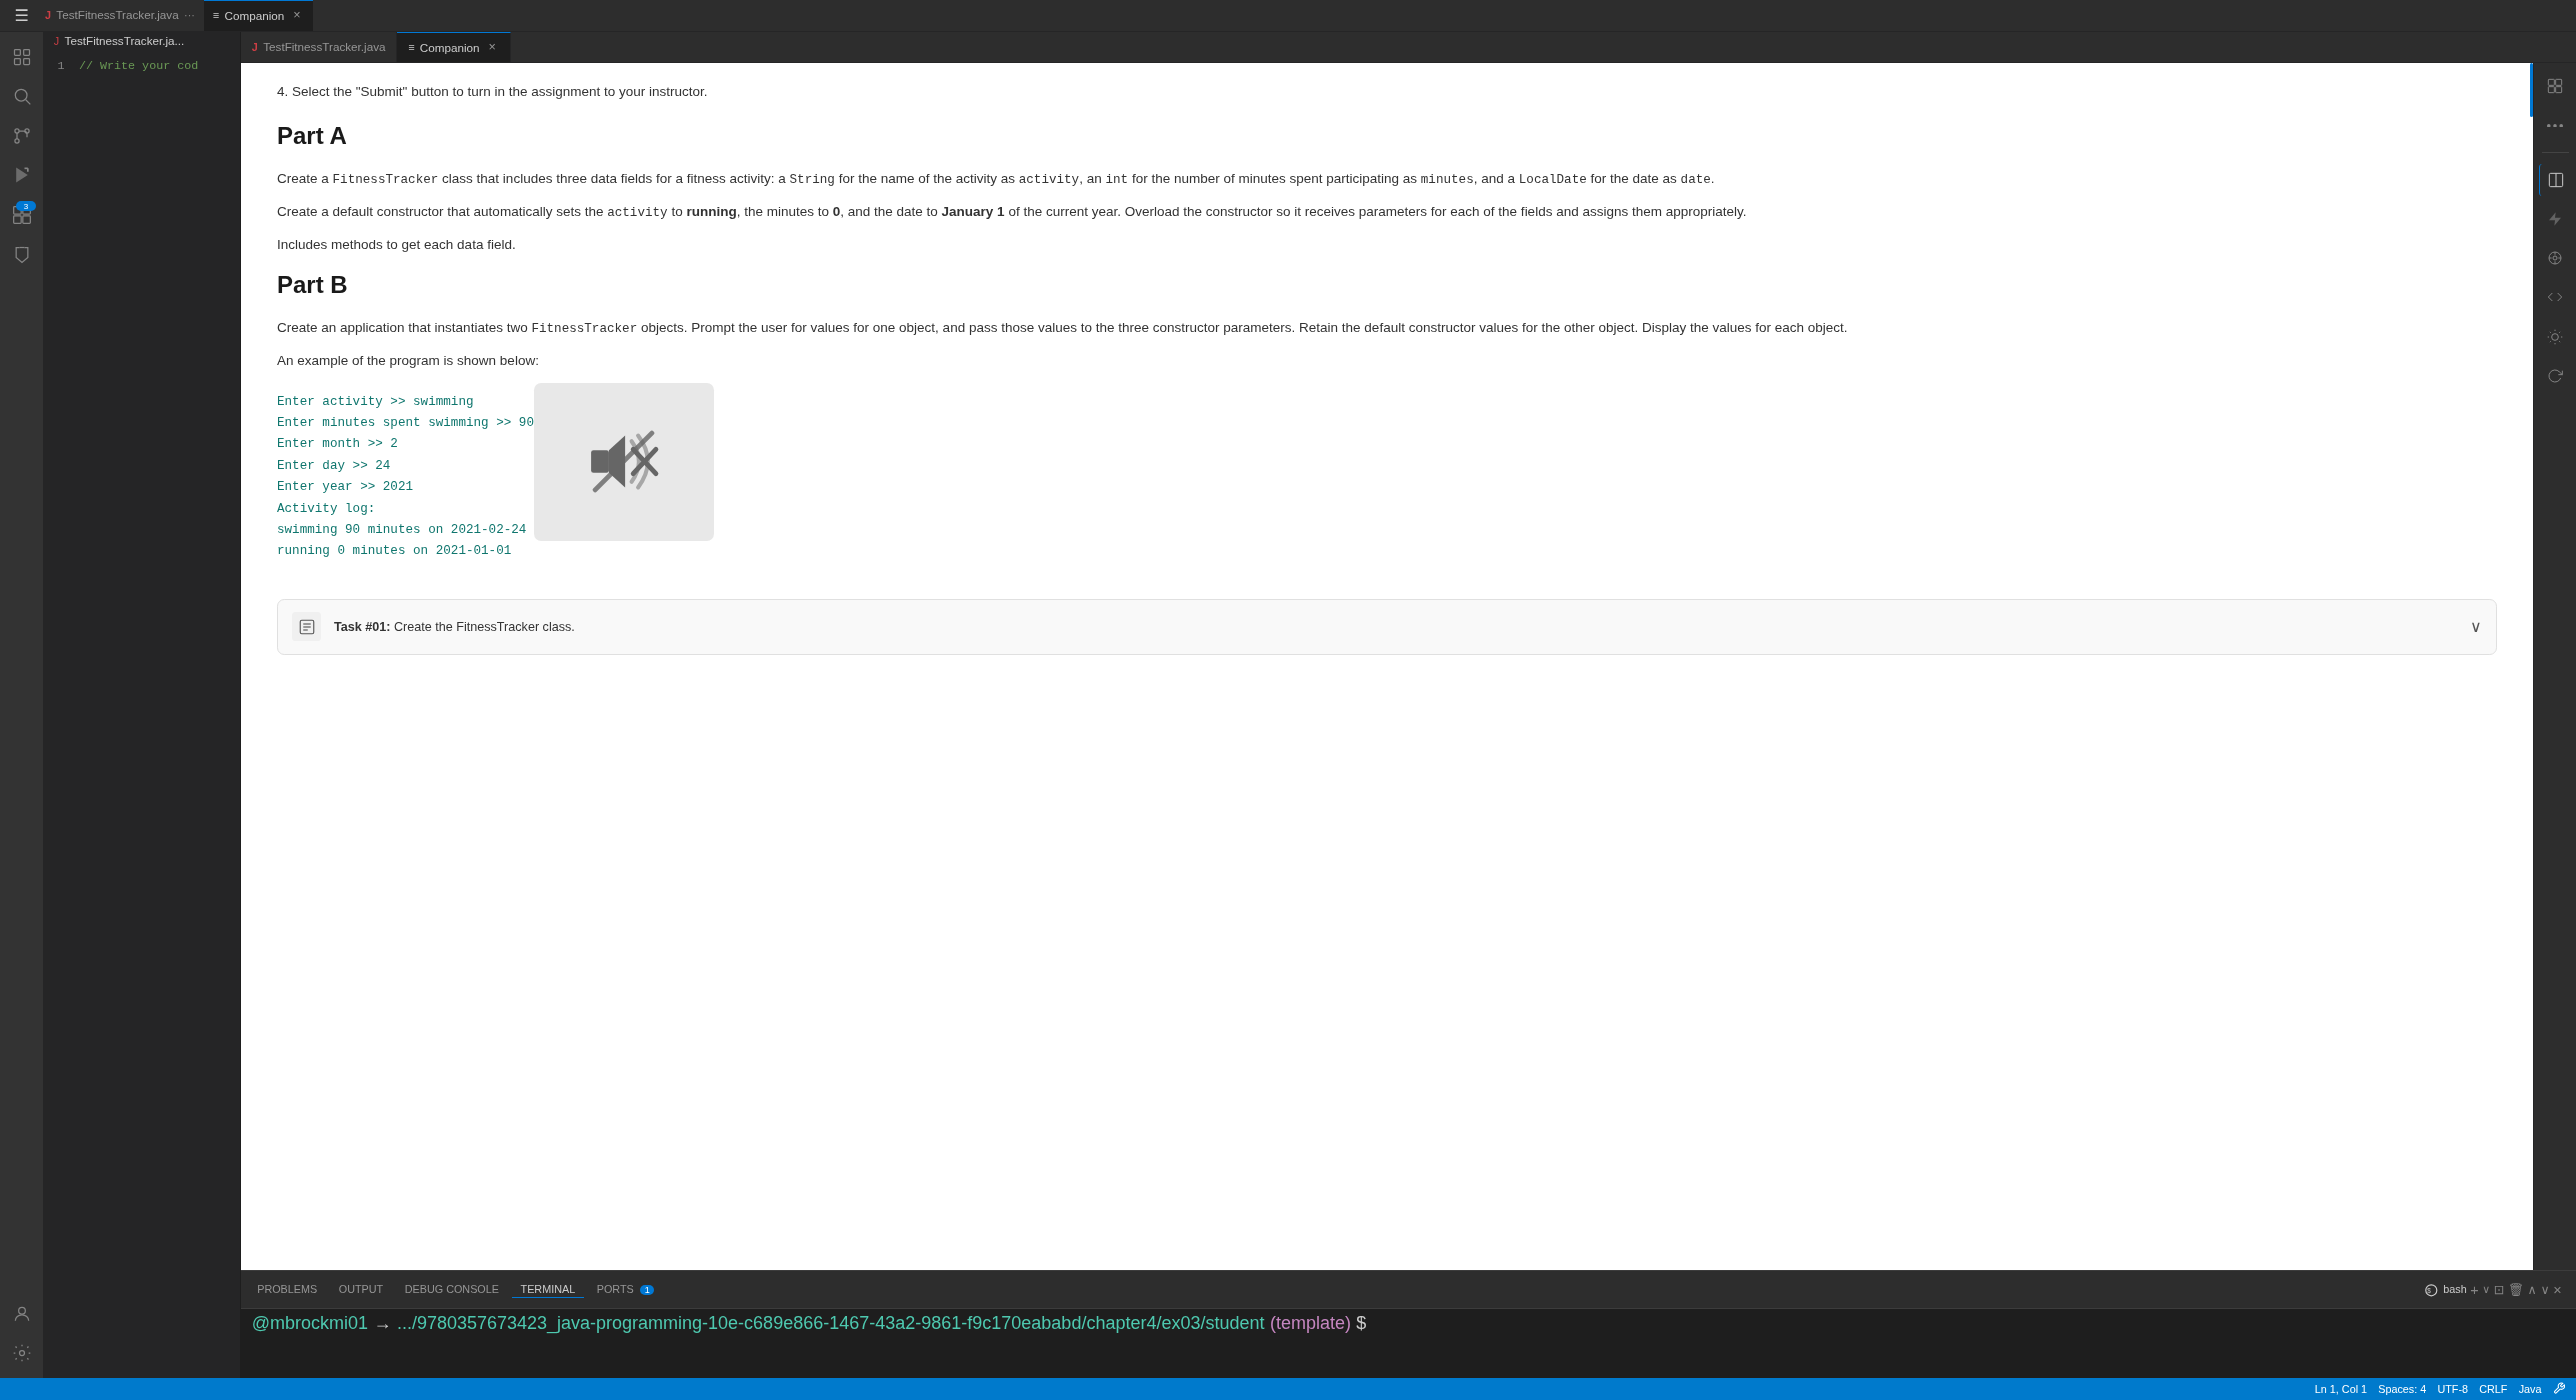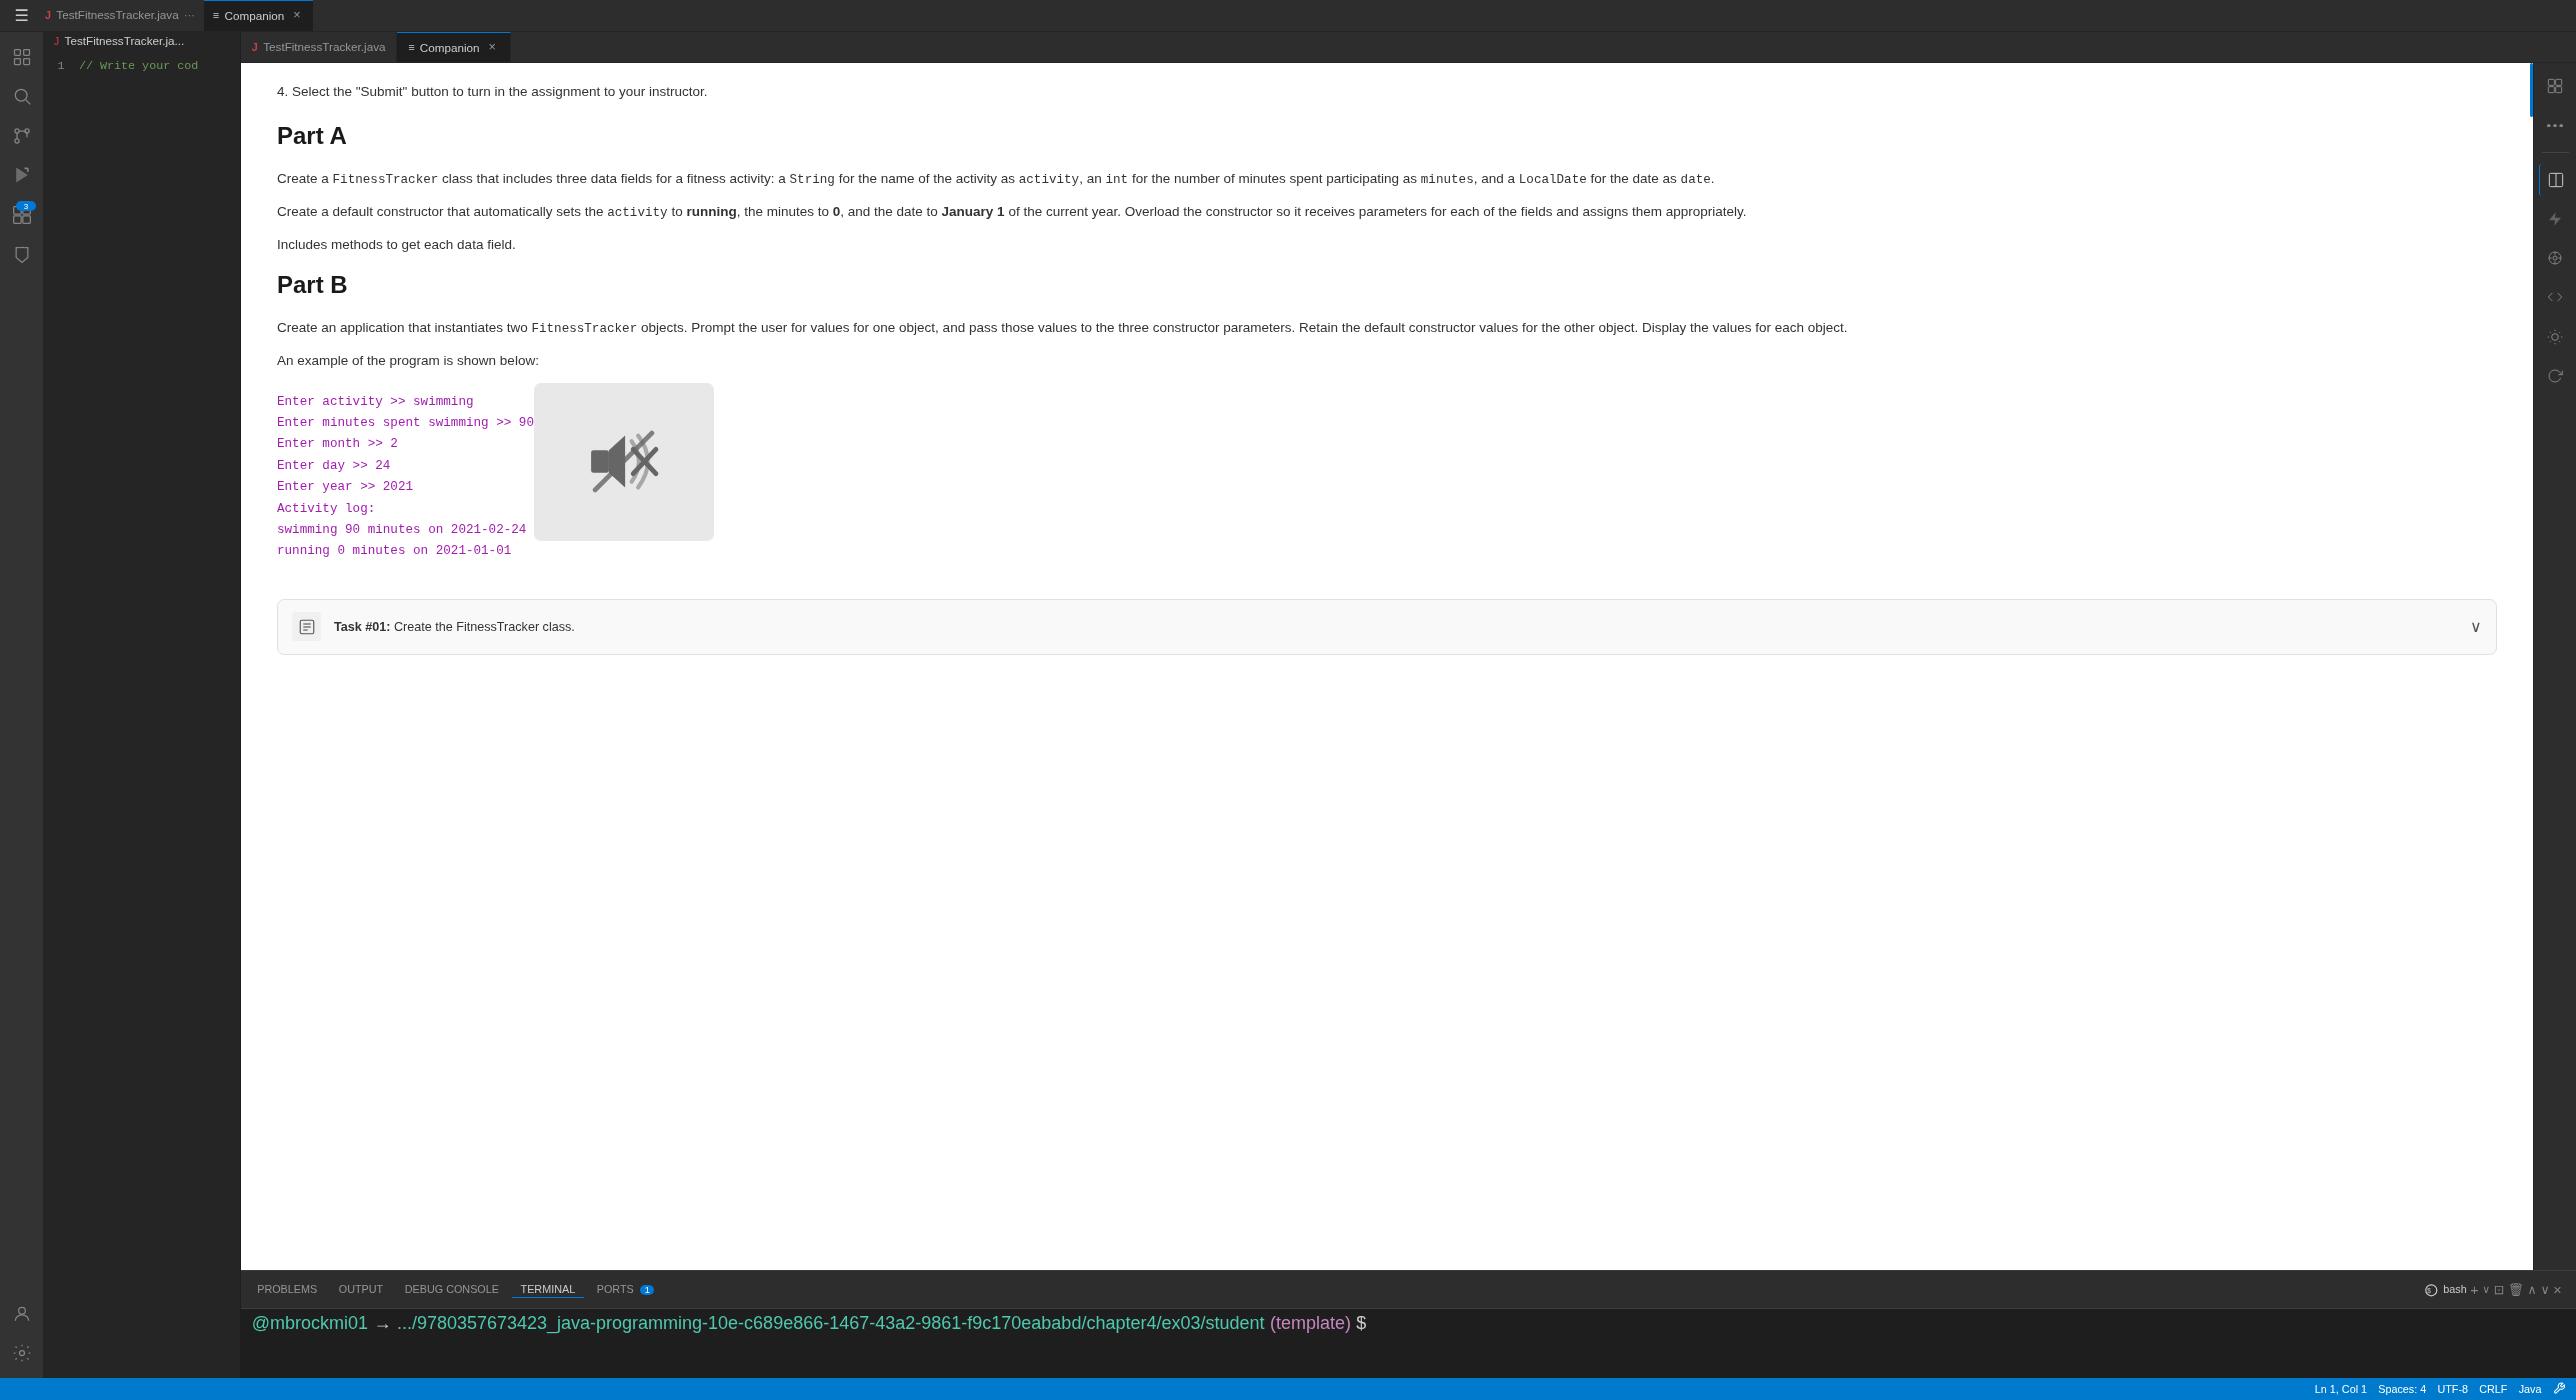--- a/index.html
+++ b/index.html
@@ -247,21 +247,21 @@
     }
 
     .companion-content strong {
       font-weight: 700;
     }
 
     .code-block {
       font-family: 'Courier New', monospace;
       font-size: 12.6px;
       line-height: 1.7;
-      color: #a21caf;
+      color: #0f766e;
       margin: 9px 0;
       white-space: pre;
     }
 
     
     .muted-overlay {
       position: absolute;
       right: 0;
       background: #e8e8e8;
       border-radius: 7.2px;

